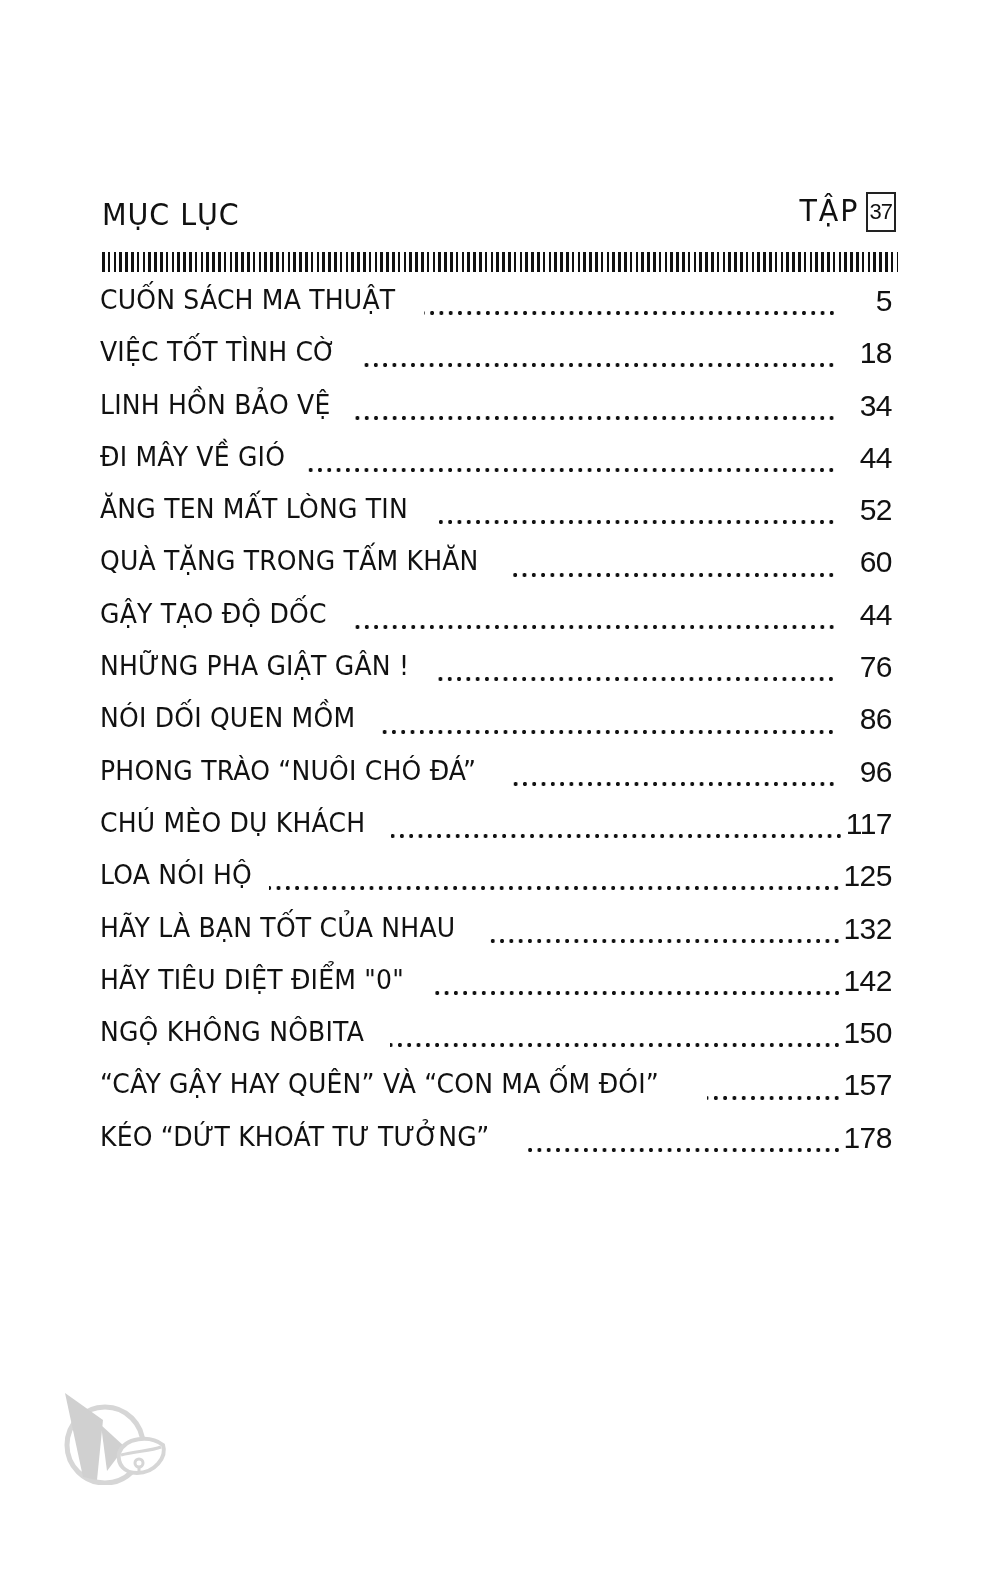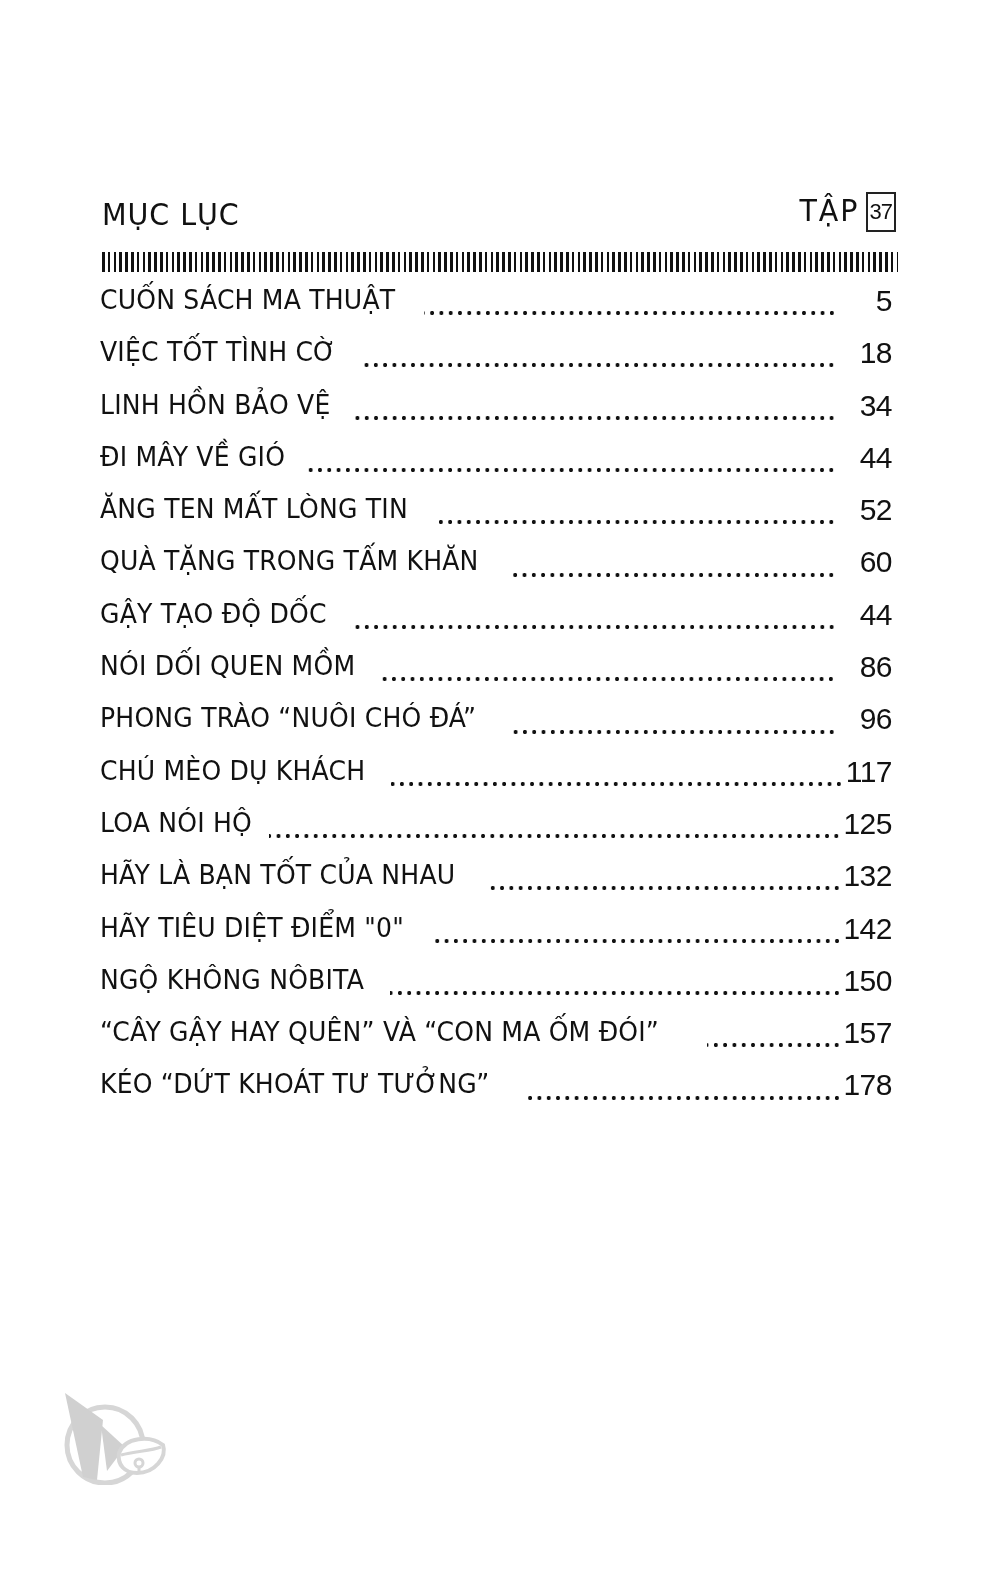--- a/index.html
+++ b/index.html
@@ -173,20 +173,25 @@
       <span class="toc-title">QUÀ TẶNG TRONG TẤM KHĂN</span>
       <span class="toc-leader"></span>
       <span class="toc-page">60</span>
     </li>
     <li class="toc-row">
       <span class="toc-title">GẬY TẠO ĐỘ DỐC</span>
       <span class="toc-leader"></span>
       <span class="toc-page">44</span>
     </li>
     <li class="toc-row">
+      <span class="toc-title">NHỮNG PHA GIẬT GÂN !</span>
+      <span class="toc-leader"></span>
+      <span class="toc-page">76</span>
+    </li>
+    <li class="toc-row">
       <span class="toc-title">NÓI DỐI QUEN MỒM</span>
       <span class="toc-leader"></span>
       <span class="toc-page">86</span>
     </li>
     <li class="toc-row">
       <span class="toc-title">PHONG TRÀO “NUÔI CHÓ ĐÁ”</span>
       <span class="toc-leader"></span>
       <span class="toc-page">96</span>
     </li>
     <li class="toc-row">

